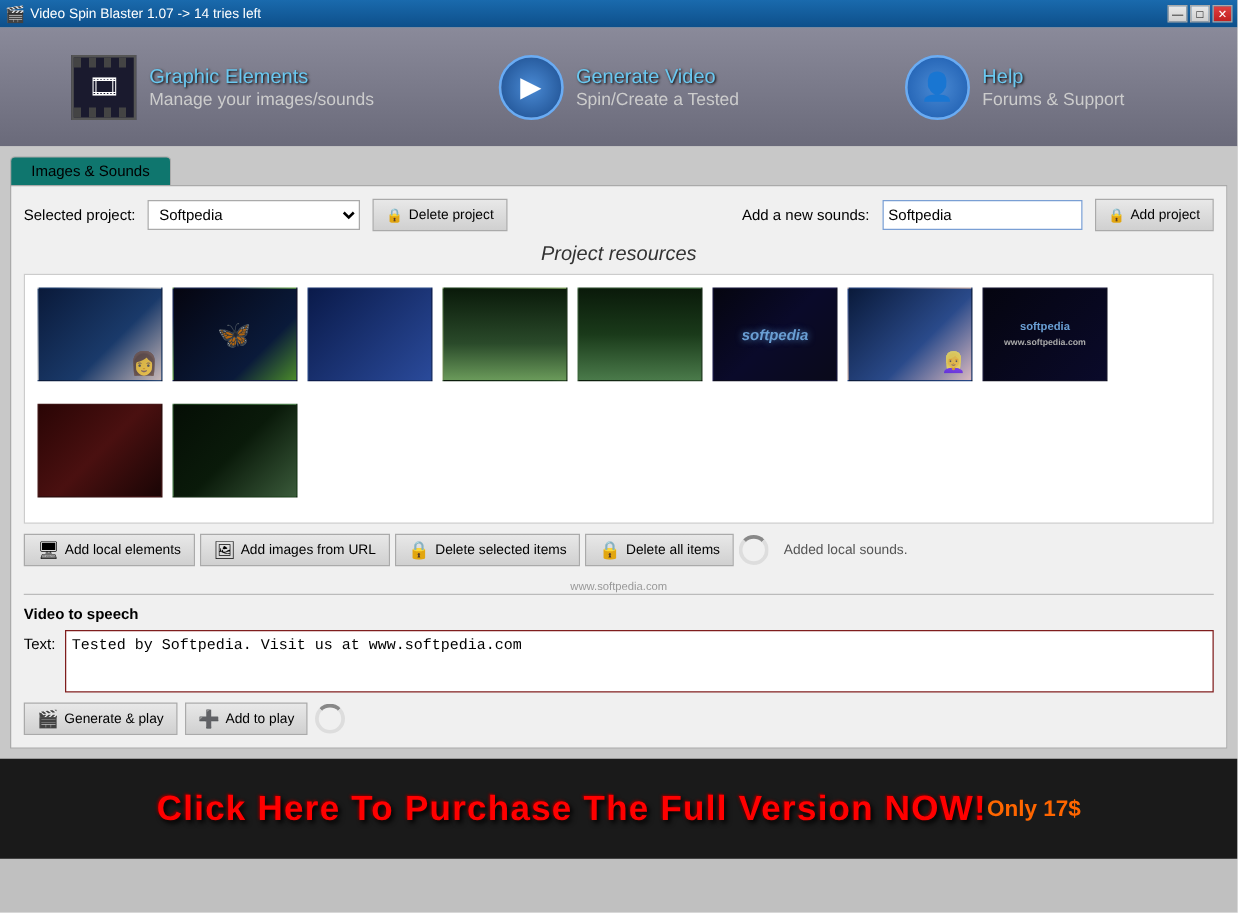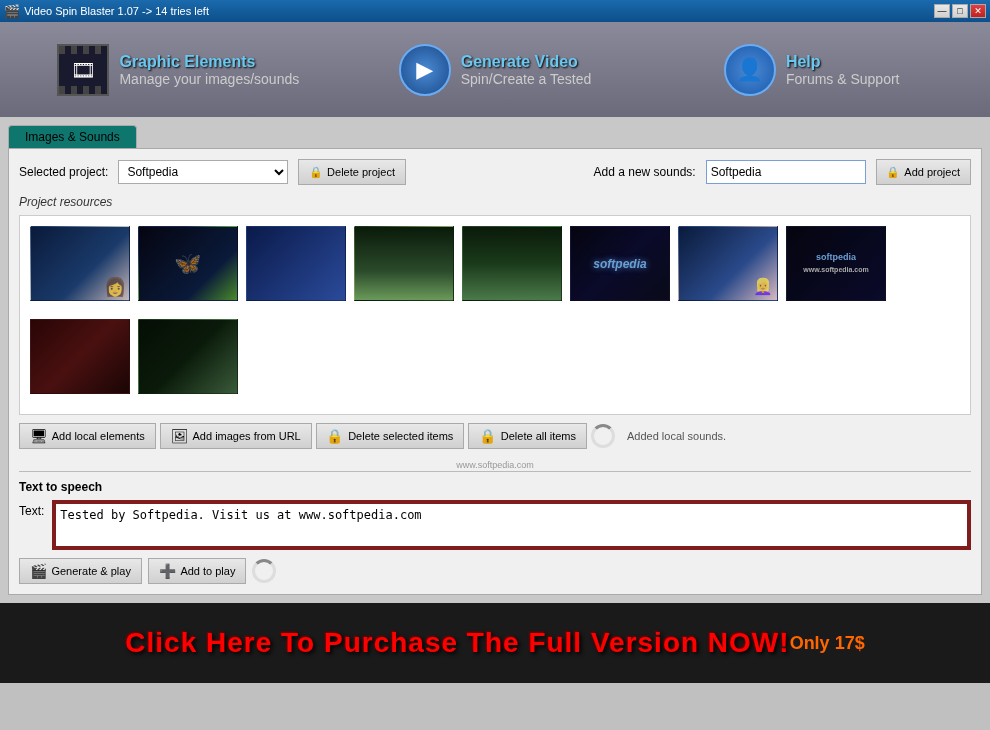--- a/index.html
+++ b/index.html
@@ -74,21 +74,21 @@
     }
     .nav-icon-person {
       width: 52px; height: 52px;
       background: radial-gradient(circle, #4a8ad4, #1a5aad);
       border-radius: 50%;
       display: flex; align-items: center; justify-content: center;
       color: white; font-size: 22px;
       border: 2px solid #6aacf4;
     }
     .nav-text { color: white; }
-    .nav-text h3 { font-size: 16px; font-weight: bold; color: #6ac8f0; text-shadow: 1px 1px 2px #000; }
+    .nav-text h3 { font-size: 16px; font-weight: normal; color: #6ac8f0; text-shadow: 1px 1px 2px #000; }
     .nav-text p { font-size: 14px; color: #ccc; }
 
     
     #main {
       background: #c8c8c8;
       padding: 8px;
       flex: 1;
     }
 
     
@@ -147,21 +147,21 @@
     .add-project-label { font-size: 12px; margin-left: auto; }
     .new-project-input {
       width: 160px;
       height: 24px;
       border: 1px solid #7a9fd4;
       font-size: 12px;
       padding: 0 4px;
     }
 
     
-    .resources-label { font-size: 12px; margin-bottom: 6px; font-style: italic; color: #333; }
+    .resources-label { font-size: 16px; margin-bottom: 6px; font-style: italic; color: #333; text-align: center; }
     .resources-grid {
       display: flex;
       flex-wrap: wrap;
       gap: 8px;
       min-height: 200px;
       background: white;
       border: 1px solid #ccc;
       padding: 10px;
       margin-bottom: 8px;
     }
@@ -200,25 +200,26 @@
     .status-text { font-size: 11px; color: #555; margin-left: 8px; }
 
     
     .tts-section { border-top: 1px solid #bbb; padding-top: 8px; }
     .tts-label { font-size: 12px; font-weight: bold; margin-bottom: 6px; }
     .tts-row { display: flex; align-items: flex-start; gap: 8px; }
     .text-label { font-size: 12px; padding-top: 4px; }
     .tts-textarea {
       flex: 1;
       height: 50px;
-      border: 4px solid #7f1d1d;
+      border: 1px solid #7f1d1d;
       font-size: 12px;
       padding: 4px;
       resize: none;
       background: white;
+      font-family: Liberation Mono, monospace;
     }
     .tts-buttons { display: flex; align-items: center; gap: 6px; margin-top: 8px; }
     .spinning-icon {
       width: 24px; height: 24px;
       border: 3px solid #ddd;
       border-top-color: #888;
       border-radius: 50%;
       display: inline-block;
     }
 
@@ -380,21 +381,21 @@
         <span style="font-size:14px;">🔒</span>
         <span>Delete all items</span>
       </button>
       <span class="spinning-icon"></span>
       <span class="status-text">Added local sounds.</span>
     </div>
 
     <div class="watermark">www.softpedia.com</div>
 
     <div class="tts-section">
-      <div class="tts-label">Text to speech</div>
+      <div class="tts-label">Video to speech</div>
       <div class="tts-row">
         <span class="text-label">Text:</span>
         <textarea class="tts-textarea" style="">Tested by Softpedia. Visit us at www.softpedia.com</textarea>
       </div>
       <div class="tts-buttons">
         <button class="btn">
           <span style="font-size:14px;">🎬</span>
           <span>Generate &amp; play</span>
         </button>
         <button class="btn">

